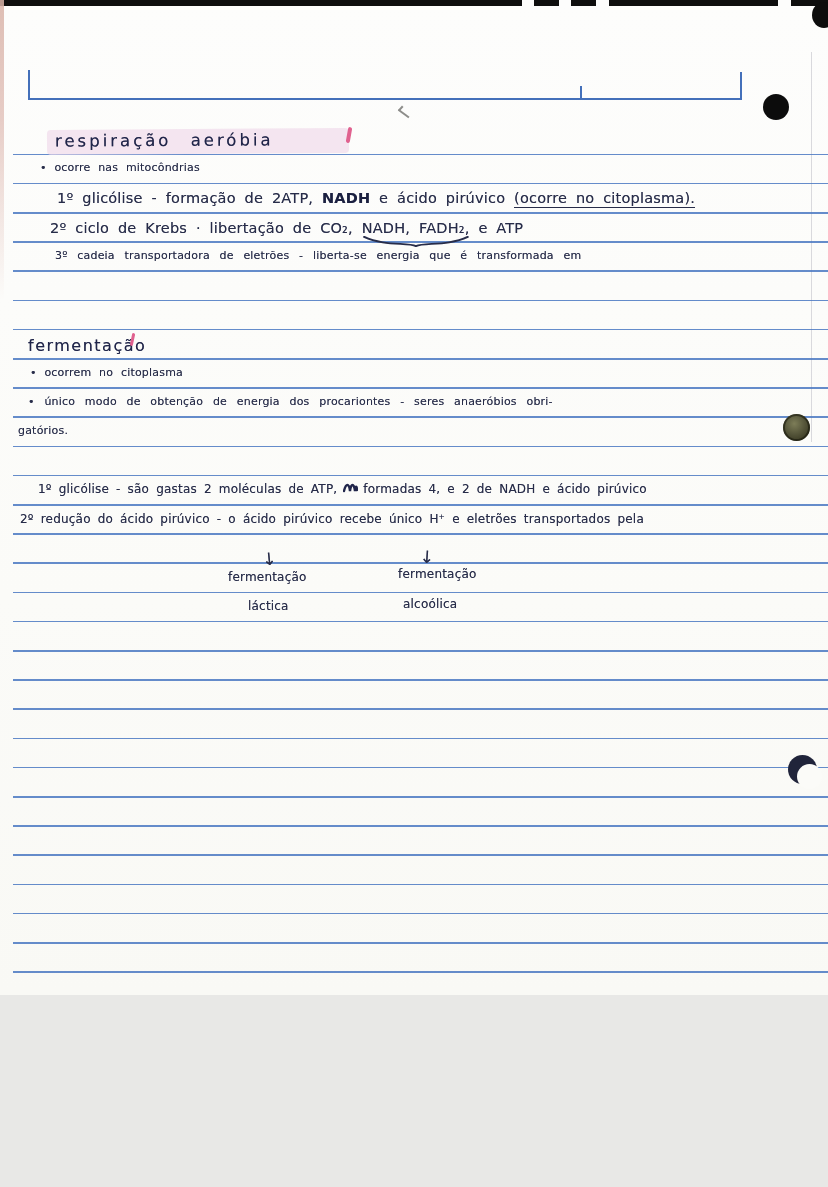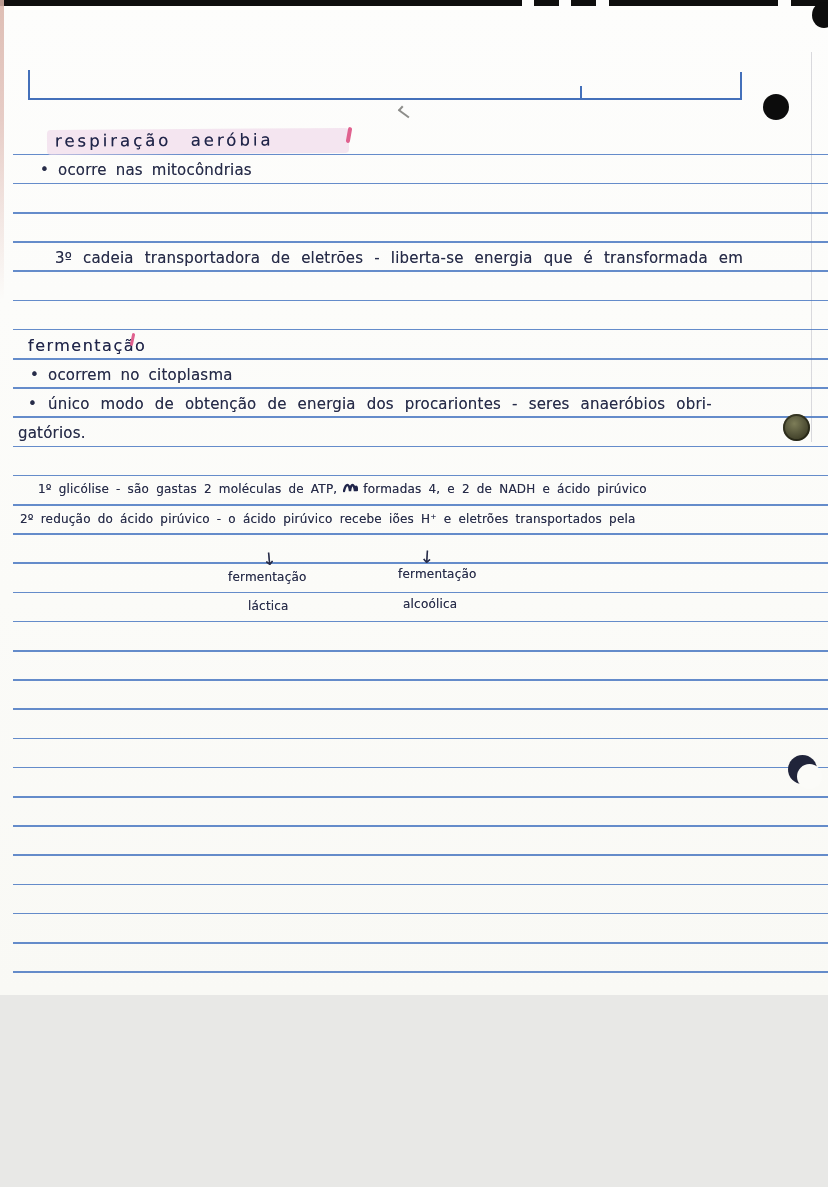--- a/index.html
+++ b/index.html
@@ -13,21 +13,21 @@
     position:absolute;left:13px;right:0;top:125.8px;height:1056px;
     background:repeating-linear-gradient(180deg,
       rgba(0,0,0,0) 0px, rgba(0,0,0,0) 27.6px,
       #4a78c2 27.6px, #4a78c2 29.2px);
     opacity:.85;
   }
   
   .stroke{position:absolute;background:#4470ba;}
   
   .row{
-    position:absolute;white-space:nowrap;font-size:15px;letter-spacing:.2px;
+    position:absolute;white-space:nowrap;font-size:11px;letter-spacing:.2px;
     word-spacing:4px;color:#272c49;text-shadow:0 0 .4px rgba(39,44,73,.55);
   }
   .t-title{font-size:16.5px;letter-spacing:3px;word-spacing:11px;color:#20254a;}
   .sm{font-size:14.5px;}
   .xs{font-size:12px;word-spacing:3px;}
   .boldink{font-weight:bold;color:#1b2040;}
   .underlined{border-bottom:1.6px solid #272c49;padding-bottom:1px;}
   .braced{position:relative;display:inline-block;}
   .braced svg{position:absolute;left:0;top:100%;width:100%;height:11px;}
   .hl{
@@ -101,39 +101,47 @@
       <div class="inner"></div>
   </div>
   <div class="thinarc"></div>
 
   <div class="hl"></div>
   <div class="row t-title" style="left:55px;top:131px;transform:rotate(-.3deg);">respiração aeróbia</div>
   <div class="pinkmark" style="left:347px;top:127px;width:3.5px;height:16px;transform:rotate(10deg);"></div>
 
   <div class="row" style="left:40px;top:161px;">• ocorre nas mitocôndrias</div>
 
+  <div class="row sm" style="left:57px;top:190px;">
+    <span>1º glicólise - formação de 2ATP, </span><span class="boldink">NADH</span><span> e ácido pirúvico </span><span class="underlined">(ocorre no citoplasma).</span>
+  </div>
 
+  <div class="row sm" style="left:50px;top:220px;">
+    <span>2º ciclo de Krebs · libertação de CO₂, </span><span class="braced"><span>NADH, FADH₂,</span><svg viewBox="0 0 100 12" preserveAspectRatio="none">
+          <path d="M2,1 C20,11 42,7 50,11 C58,7 80,11 98,1" fill="none" stroke="#272c49" stroke-width="2" stroke-linecap="round"></path>
+        </svg></span><span> e ATP</span>
+  </div>
 
   <div class="row" style="left:55px;top:249px;word-spacing:6px;">3º cadeia transportadora de eletrões - liberta-se energia que é transformada em</div>
 
   <div class="row t-title" style="left:28px;top:336px;font-size:16px;letter-spacing:1.5px;word-spacing:6px;">fermentação</div>
   <div class="pinkmark" style="left:131px;top:333px;width:3px;height:13px;transform:rotate(12deg);"></div>
 
   <div class="row" style="left:30px;top:366px;">• ocorrem no citoplasma</div>
 
   <div class="row" style="left:28px;top:395px;word-spacing:6px;">• único modo de obtenção de energia dos procariontes - seres anaeróbios obri-</div>
   <div class="row" style="left:18px;top:424px;">gatórios.</div>
 
   <div class="row xs" style="left:38px;top:482px;">
     <span>1º glicólise - são gastas 2 moléculas de ATP,</span><span class="scribble"><svg width="15" height="11" viewBox="0 0 15 11">
           <path d="M1,9 C3,1 6,1 7,9 C8,1 11,1 12,9 C12.5,3 14,4 14,8" fill="none" stroke="#20254a" stroke-width="2.4" stroke-linecap="round"></path>
         </svg></span><span>formadas 4, e 2 de NADH e ácido pirúvico</span>
   </div>
 
-  <div class="row xs" style="left:20px;top:512px;">2º redução do ácido pirúvico - o ácido pirúvico recebe iões H⁺ e eletrões transportados pela</div>
+  <div class="row xs" style="left:20px;top:512px;">2º redução do ácido pirúvico - o ácido pirúvico recebe único H⁺ e eletrões transportados pela</div>
 
   <div class="arrowglyph" style="left:262px;top:549px;transform:rotate(-6deg);">↓</div>
   <div class="arrowglyph" style="left:420px;top:547px;transform:rotate(4deg);">↓</div>
 
   <div class="row xs" style="left:228px;top:570px;">fermentação</div>
   <div class="row xs" style="left:398px;top:567px;">fermentação</div>
   <div class="row xs" style="left:248px;top:599px;">láctica</div>
   <div class="row xs" style="left:403px;top:597px;">alcoólica</div>
 
 </div>

